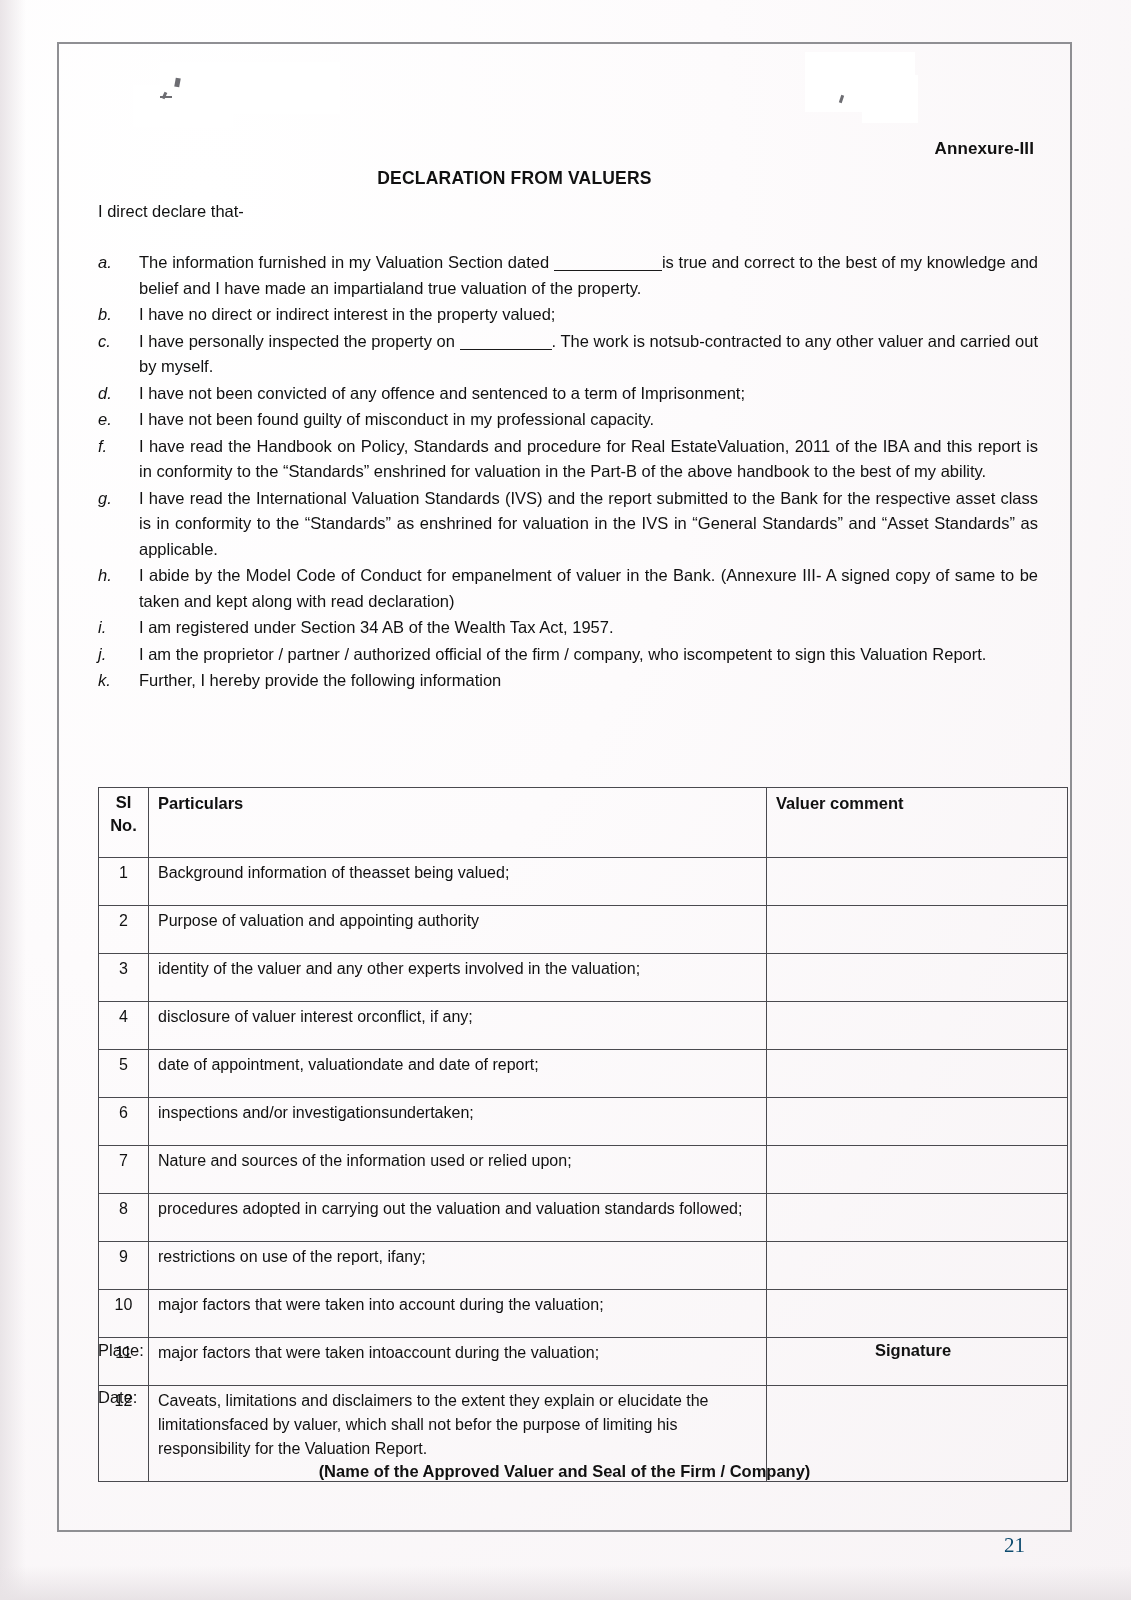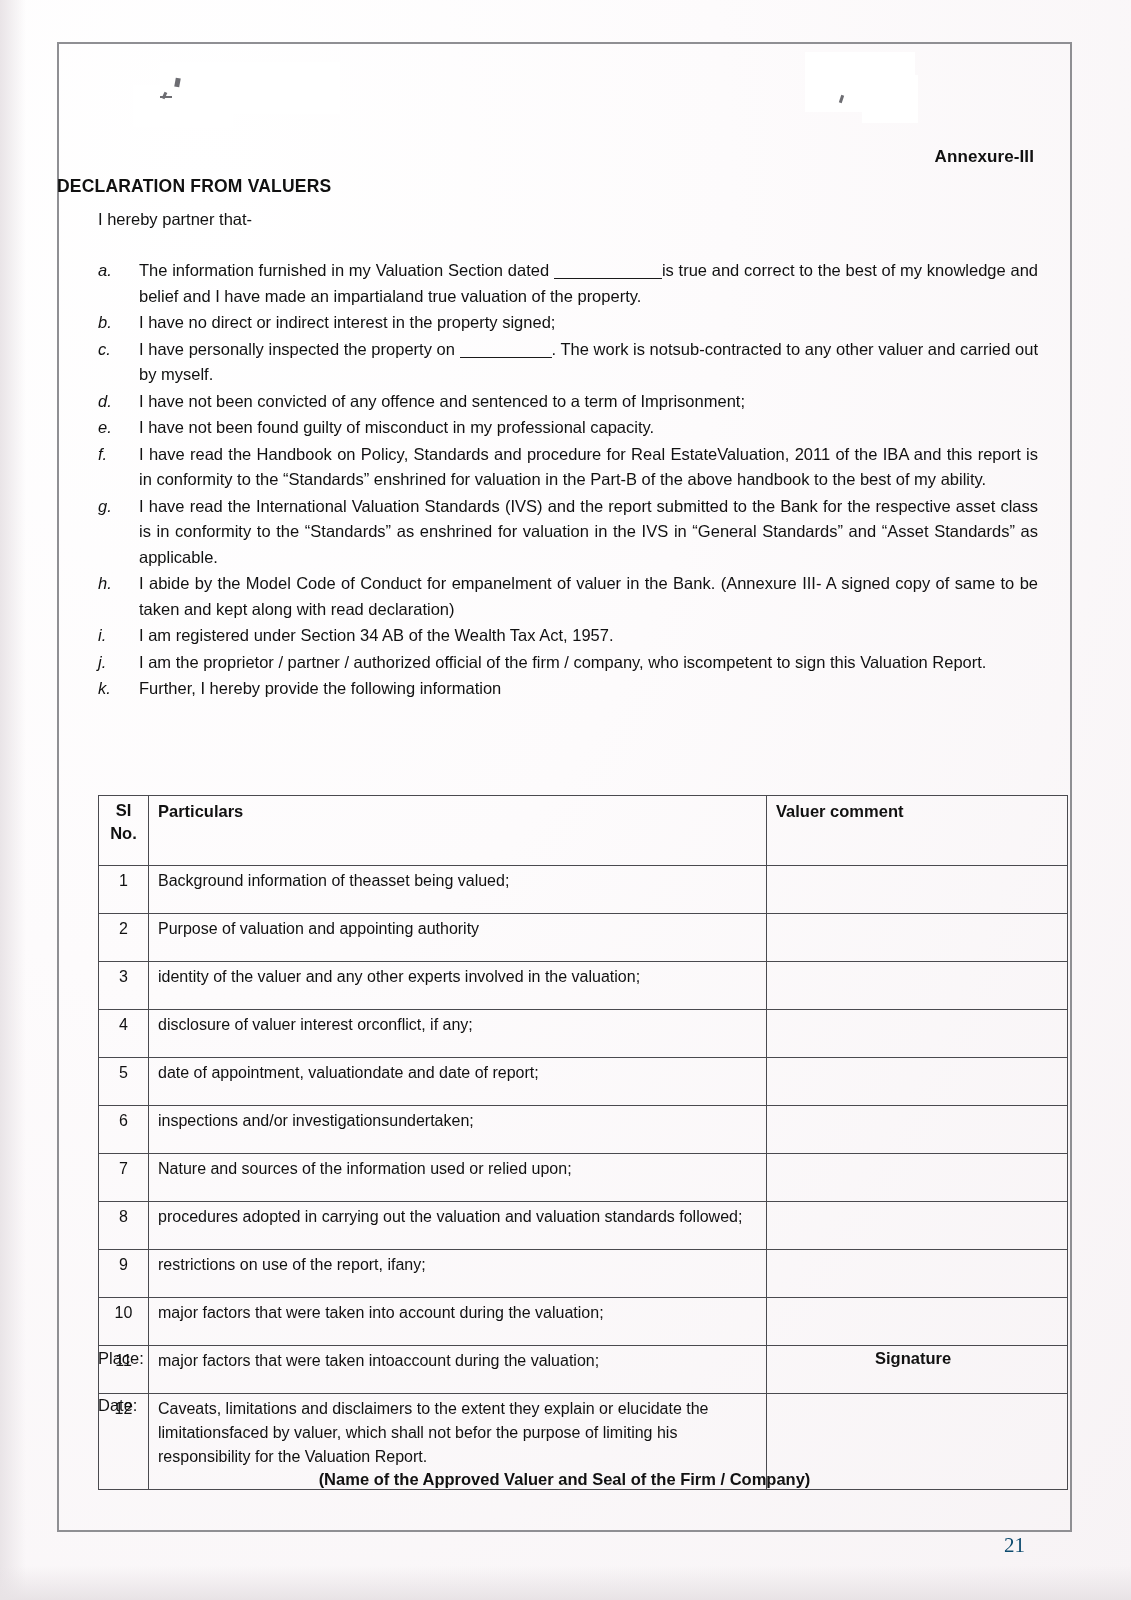--- a/index.html
+++ b/index.html
@@ -59,40 +59,40 @@
     background: #6d6d72;
   }
   #speck-a { left: 175px; top: 78px;  width: 5px;  height: 9px;  transform: rotate(10deg); }
   #speck-b { left: 160px; top: 96px;  width: 12px; height: 2px;  }
   #speck-c { left: 163px; top: 92px;  width: 3px;  height: 7px;  transform: rotate(24deg); }
   #speck-d { left: 840px; top: 95px;  width: 3px;  height: 8px;  transform: rotate(18deg); }
 
   
   #content {
     position: absolute;
-    left: 57px; top: 50px;
+    left: 57px; top: 42px;
     width: 1015px;
     height: 1490px;
     text-decoration: underline;
   }
 
   #annexure-label {
     position: absolute;
     right: 38px;
     top: 97px;
     font-size: 17px;
     font-weight: bold;
     letter-spacing: 0.1px;
   }
 
   #doc-title {
     position: absolute;
     left: 0; right: 0;
     top: 126px;
-    text-align: left;
+    text-align: center;
     font-size: 17.5px;
     font-weight: bold;
     letter-spacing: 0.2px;
     padding-right: 100px;
   }
 
   #intro-line {
     position: absolute;
     left: 41px;
     top: 160px;
@@ -222,32 +222,32 @@
 <div class="speck" id="speck-b"></div>
 <div class="speck" id="speck-c"></div>
 <div class="speck" id="speck-d"></div>
 
 <div id="content">
 
   <div id="annexure-label">Annexure-III</div>
 
   <div id="doc-title">DECLARATION FROM VALUERS</div>
 
-  <div id="intro-line">I hereby partner that-</div>
+  <div id="intro-line">I direct declare that-</div>
 
   <div id="declarations">
 
     <div class="decl-item">
       <div class="decl-marker">a.</div>
       <div class="decl-text"><span>The information furnished in my Valuation Section dated</span> <span class="blank-fill blank-a"></span><span>is true and correct to the best of my knowledge and belief and I have made an impartialand true valuation of the property.</span></div>
     </div>
 
     <div class="decl-item">
       <div class="decl-marker">b.</div>
-      <div class="decl-text nojustify">I have no direct or indirect interest in the property signed;</div>
+      <div class="decl-text nojustify">I have no direct or indirect interest in the property valued;</div>
     </div>
 
     <div class="decl-item">
       <div class="decl-marker">c.</div>
       <div class="decl-text"><span>I have personally inspected the property on</span> <span class="blank-fill blank-c"></span><span>. The work is notsub-contracted to any other valuer and carried out by myself.</span></div>
     </div>
 
     <div class="decl-item">
       <div class="decl-marker">d.</div>
       <div class="decl-text nojustify">I have not been convicted of any offence and sentenced to a term of Imprisonment;</div>

